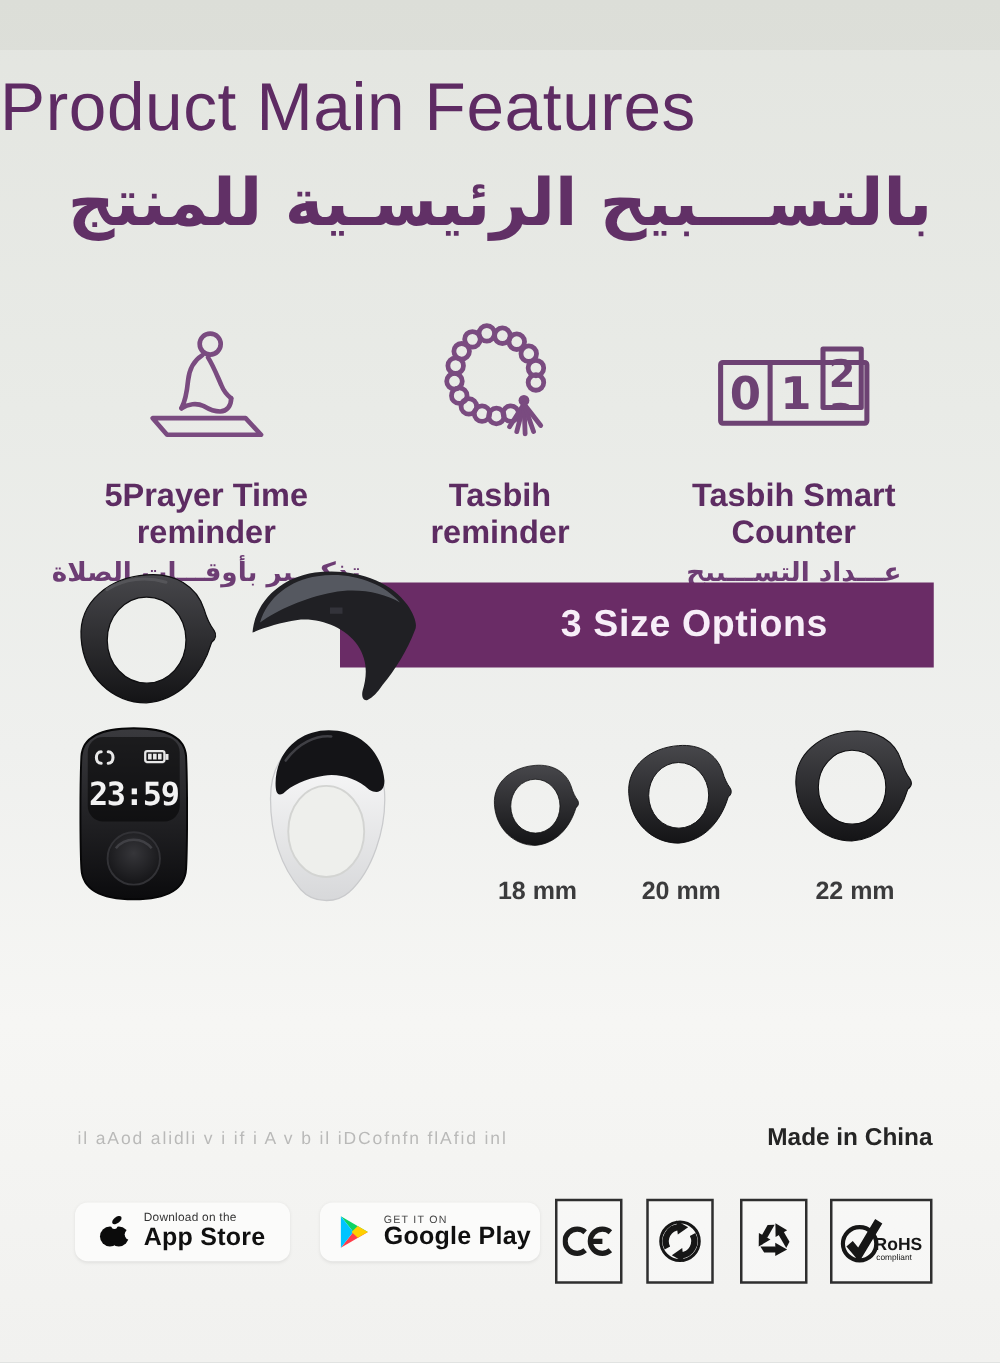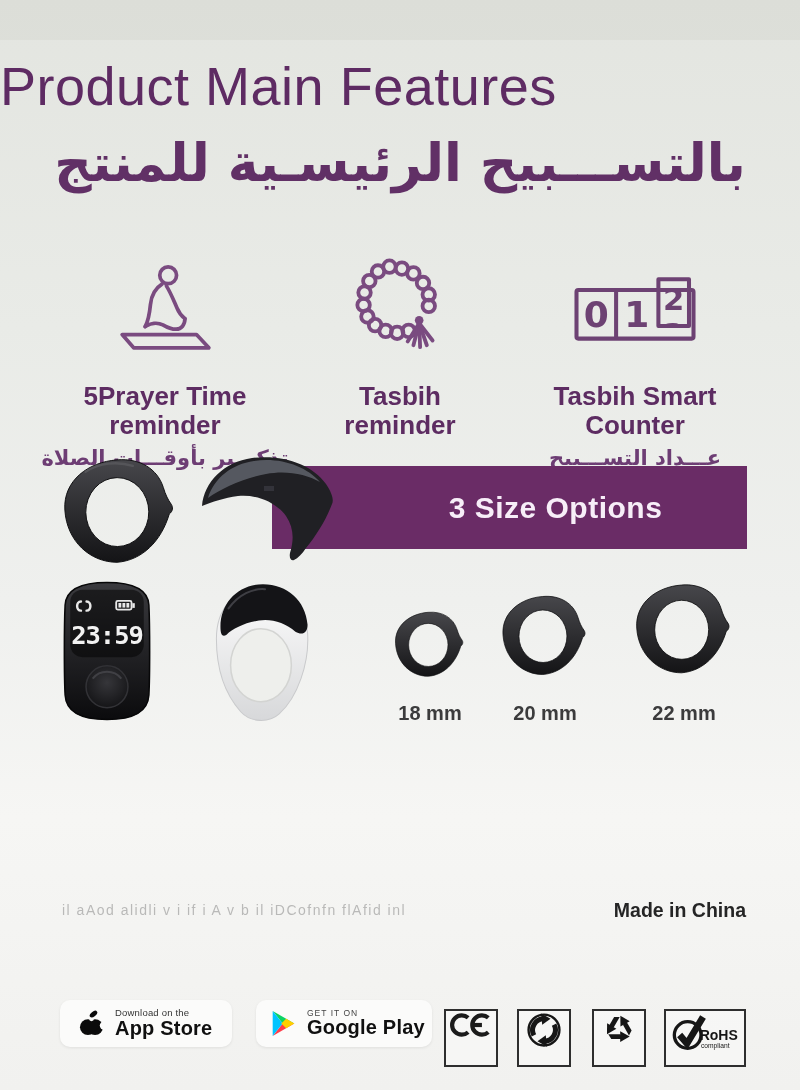--- a/index.html
+++ b/index.html
@@ -20,21 +20,21 @@
   }
   .feature{position:absolute;top:256px;text-align:center;}
   .feature .f-icon{height:98px;display:flex;align-items:flex-end;justify-content:center;}
   .f-label{font-size:26px;font-weight:bold;color:#5d2c62;margin-top:28px;line-height:1.1;}
   .f-label-ar{font-size:21px;font-weight:600;color:#6d3d74;margin-top:7px;direction:rtl;font-family:"DejaVu Sans",sans-serif;}
   .feat-1{left:30px;width:270px;}
   .feat-2{left:302px;width:196px;}
   .feat-3{left:518px;width:234px;}
 
   .size-banner{
-    position:absolute;left:272px;top:466px;width:475px;height:83px;box-sizing:border-box;
+    position:absolute;left:272px;top:466px;width:475px;height:68px;box-sizing:border-box;
     background:#6a2c66;z-index:1;display:flex;align-items:center;justify-content:center;
     padding-left:92px;color:#f7eef8;font-size:30px;font-weight:bold;letter-spacing:.5px;
   }
   .abs{position:absolute;}
   .ring-front{left:54px;top:454px;width:132px;height:126px;z-index:2;}
   .ring-side{left:194px;top:448px;width:160px;height:120px;z-index:3;}
   .watch{left:60px;top:578px;width:94px;height:146px;}
   .white-ring{left:194px;top:574px;width:138px;height:156px;}
   .r18{left:390px;top:606px;width:80px;height:84px;}
   .r20{left:494px;top:592px;width:102px;height:96px;}
@@ -43,32 +43,32 @@
   .sl18{left:390px;width:80px;} .sl20{left:494px;width:102px;} .sl22{left:622px;width:124px;}
 
   .watermark{
     position:absolute;left:62px;top:902px;width:492px;white-space:nowrap;overflow:hidden;
     font-size:14px;letter-spacing:1.5px;color:#7f7f7f;opacity:.5;filter:blur(.6px);
   }
   .made-in{position:absolute;right:54px;top:899px;font-size:19.5px;font-weight:bold;color:#252525;}
 
   .store-badge{
     position:absolute;top:962px;height:47px;background:#fbfbfa;border-radius:10px;
-    box-shadow:0 1px 3px rgba(0,0,0,.08);display:flex;align-items:center;box-sizing:border-box;margin-top:38px;
+    box-shadow:0 1px 3px rgba(0,0,0,.08);display:flex;align-items:center;box-sizing:border-box;
   }
   .badge-apple{left:60px;width:172px;padding-left:18px;}
   .badge-play{left:256px;width:176px;padding-left:14px;}
   .badge-txt{margin-left:10px;line-height:1.05;}
   .badge-small{font-size:9.5px;color:#333;letter-spacing:.2px;}
   .badge-small-caps{font-size:8.5px;color:#444;letter-spacing:1px;}
   .badge-big{font-size:20px;color:#101010;font-weight:600;letter-spacing:.2px;}
 
   .cert-box{
-    position:absolute;top:1009px;height:58px;border:2.5px solid #2e2e2e;box-sizing:border-box;
-    display:flex;justify-content:center;background:rgba(255,255,255,.35);
+    position:absolute;top:959px;height:68px;border:2.5px solid #2e2e2e;box-sizing:border-box;
+    display:flex;align-items:center;justify-content:center;background:rgba(255,255,255,.35);
   }
   .cert-ce{left:444px;width:54px;} .cert-gd{left:517px;width:54px;}
   .cert-rc{left:592px;width:54px;} .cert-rohs{left:664px;width:82px;}
 </style>
 </head>
 <body>
 
 <div class="page">
 
   <svg width="0" height="0" style="position:absolute" aria-hidden="true">

